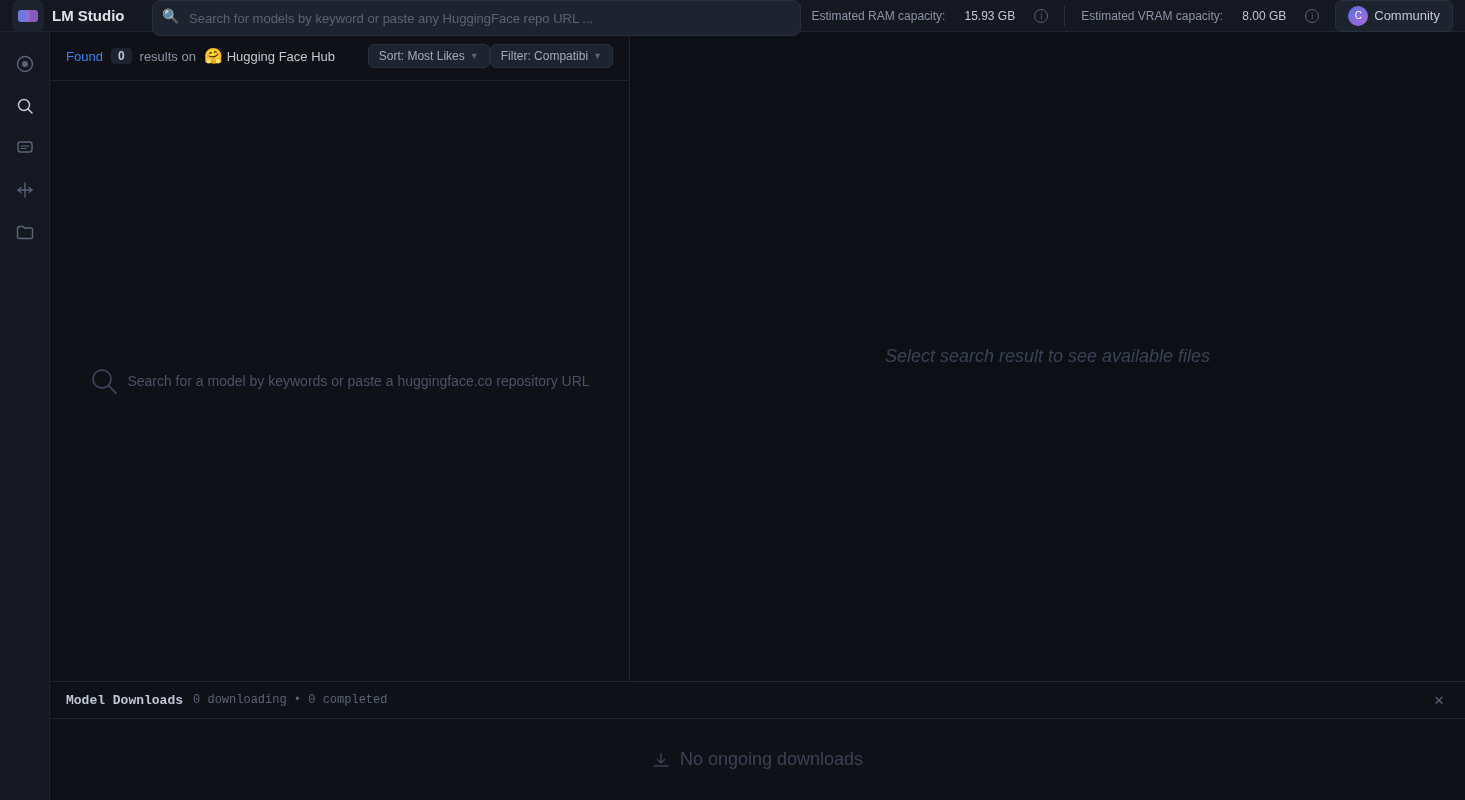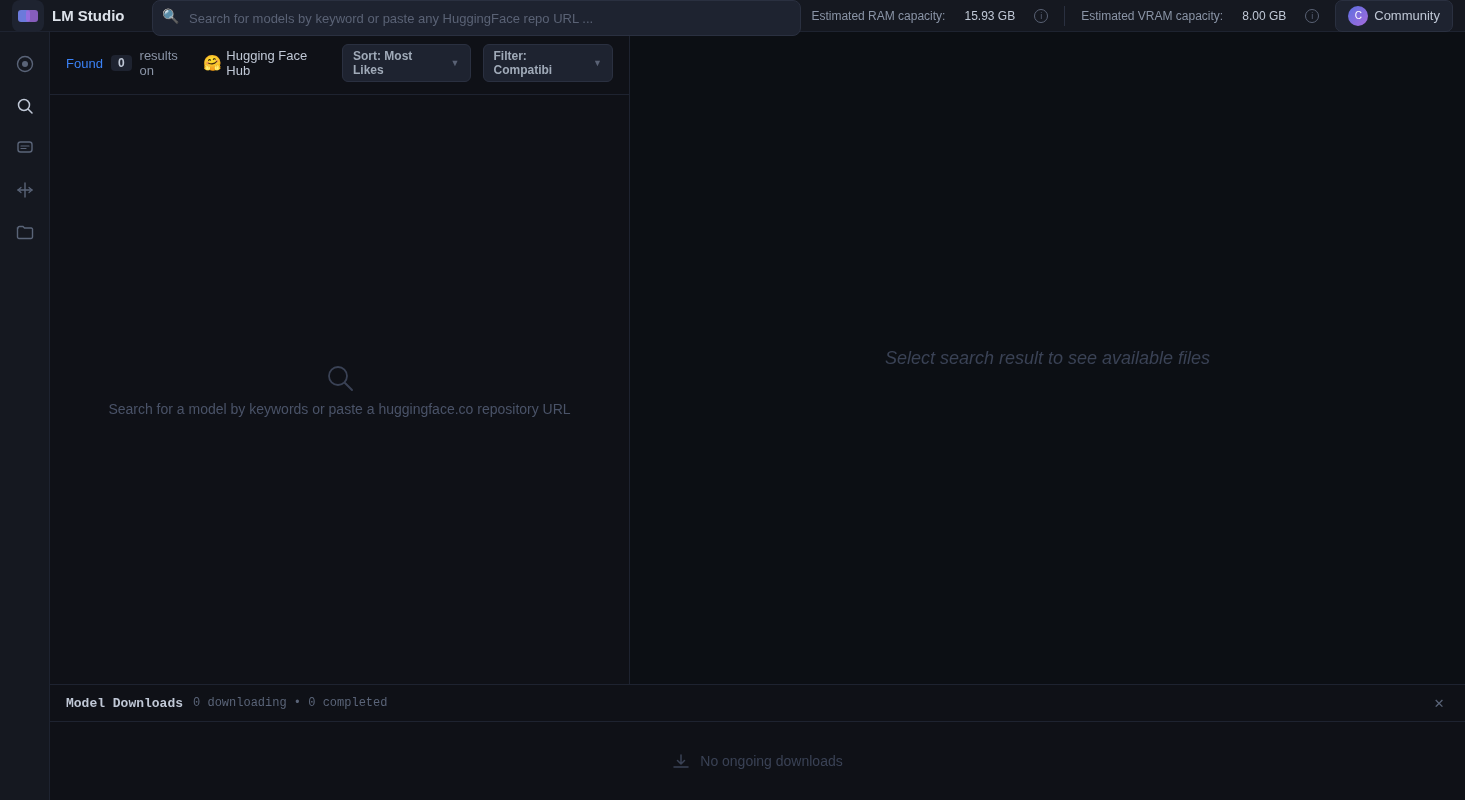--- a/index.html
+++ b/index.html
@@ -207,23 +207,22 @@
       align-items: center;
       gap: 4px;
       font-size: 13px;
       color: #c0c8d6;
     }
     #hf-emoji {
       font-size: 15px;
     }
     #filters-row {
       display: flex;
-      gap: 12px;
+      gap: 0;
       margin-left: auto;
-      font-weight: bold;
     }
     .filter-dropdown {
       display: flex;
       align-items: center;
       gap: 5px;
       background: #1e2330;
       border: 1px solid #2a3040;
       border-radius: 6px;
       padding: 4px 10px;
       font-size: 12px;
@@ -232,21 +231,21 @@
     }
     .filter-dropdown .chevron {
       font-size: 9px;
       color: #5a6275;
     }
 
     
     #empty-state {
       flex: 1;
       display: flex;
-      flex-direction: column;
+      flex-direction: row;
       align-items: center;
       justify-content: center;
       gap: 8px;
       color: #3a4255;
     }
     #empty-search-icon {
       font-size: 28px;
       color: #3a4255;
     }
     #empty-state-text {
@@ -306,21 +305,21 @@
       align-items: center;
       justify-content: center;
     }
     #no-downloads-area {
       display: flex;
       align-items: center;
       justify-content: center;
       gap: 10px;
       padding: 30px 0;
       color: #3a4255;
-      font-size: 14px;
+      font-size: 18px;
     }
     #download-icon {
       font-size: 18px;
       color: #3a4255;
     }
   </style>
 </head>
 <body>
 
 <div id="top-bar">

